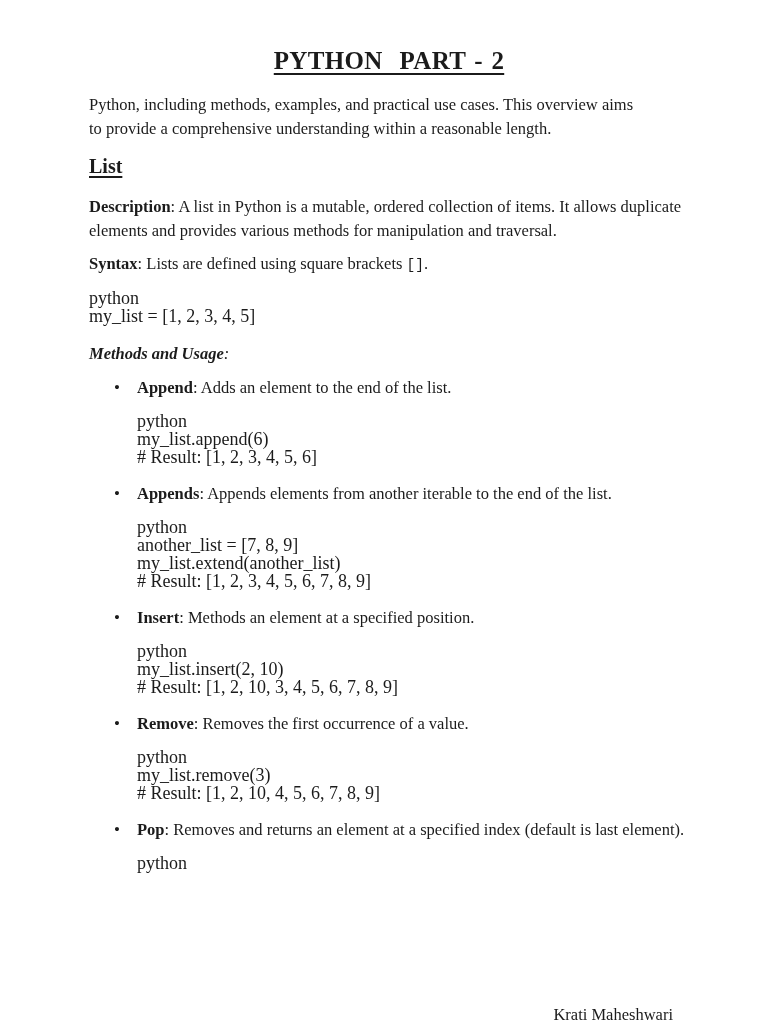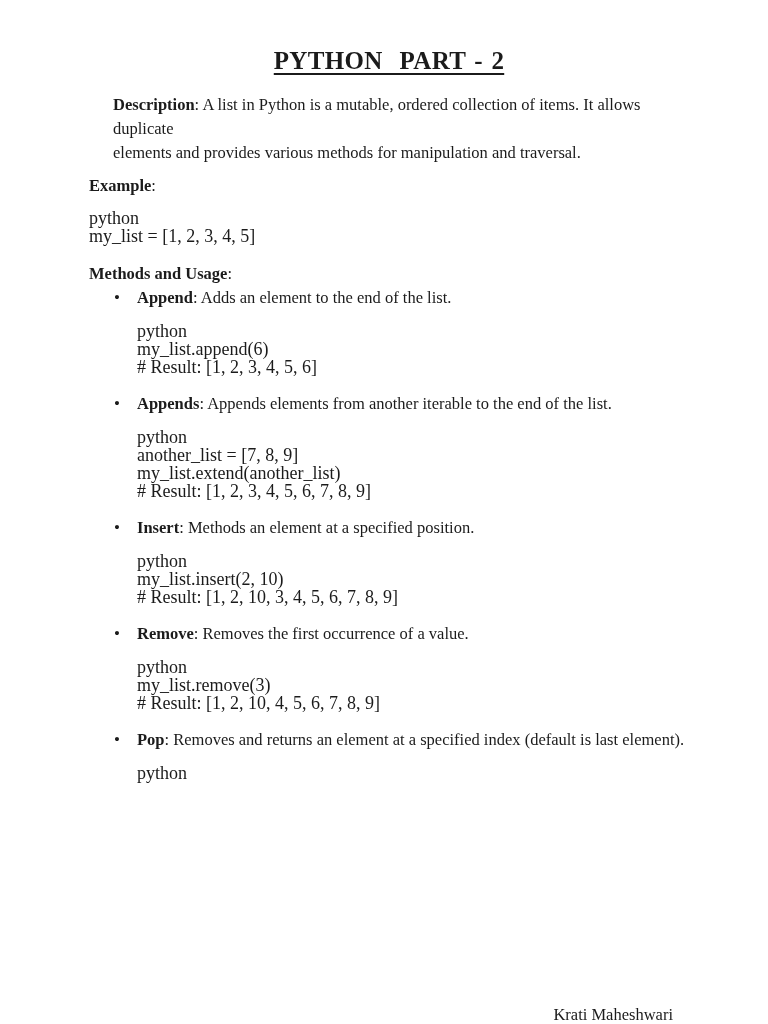--- a/index.html
+++ b/index.html
@@ -40,24 +40,24 @@
   .intro { margin-bottom: 15px; }
   .section-heading {
     font-size: 20px;
     line-height: 20px;
     font-weight: bold;
     margin: 0 0 19px 0;
     text-decoration: underline;
     text-decoration-thickness: 2px;
     text-underline-offset: 3px;
   }
-  .desc { margin-bottom: 9px; margin-left: 24px; }
+  .desc { margin-bottom: 9px; }
   .syntax { margin-bottom: 12px; white-space: normal; }
   .example-label { margin-bottom: 11px; }
-  .methods-label { margin-bottom: 0; }
+  .methods-label { margin-bottom: 10px; font-style: italic; }
   .bold { font-weight: bold; }
   .inline-code {
     font-family: "Liberation Mono", monospace;
     font-size: 14.5px;
   }
   .codeblock {
     font-size: 18px;
     line-height: 18px;
     margin: 0 0 17px 0;
     white-space: pre;
@@ -92,27 +92,30 @@
     line-height: 24px;
   }
 </style>
 </head>
 <body>
 
 <div class="page">
 
   <h1 class="doc-title">PYTHON  PART - 2</h1>
 
+  <p class="para intro">Python, including methods, examples, and practical use cases. This overview aims
+to provide a comprehensive understanding within a reasonable length.</p>
 
+  <h2 class="section-heading">List</h2>
 
   <p class="para desc"><span class="bold">Description</span><span>: A list in Python is a mutable, ordered collection of items. It allows duplicate
 elements and provides various methods for manipulation and traversal.</span></p>
 
+  <p class="para syntax"><span class="bold">Syntax</span><span>: Lists are defined using square brackets </span><span class="inline-code">[]</span><span>.</span></p>
 
-  <p class="para example-label"><span class="bold">Example</span><span>:</span></p>
 
   <div class="codeblock">python
 my_list = [1, 2, 3, 4, 5]</div>
 
   <p class="para methods-label"><span class="bold">Methods and Usage</span><span>:</span></p>
 
   <ul class="methods-list">
   <li class="method-item">
     <span class="bullet">•</span>
     <span class="bold">Append</span><span>: Adds an element to the end of the list.</span>

